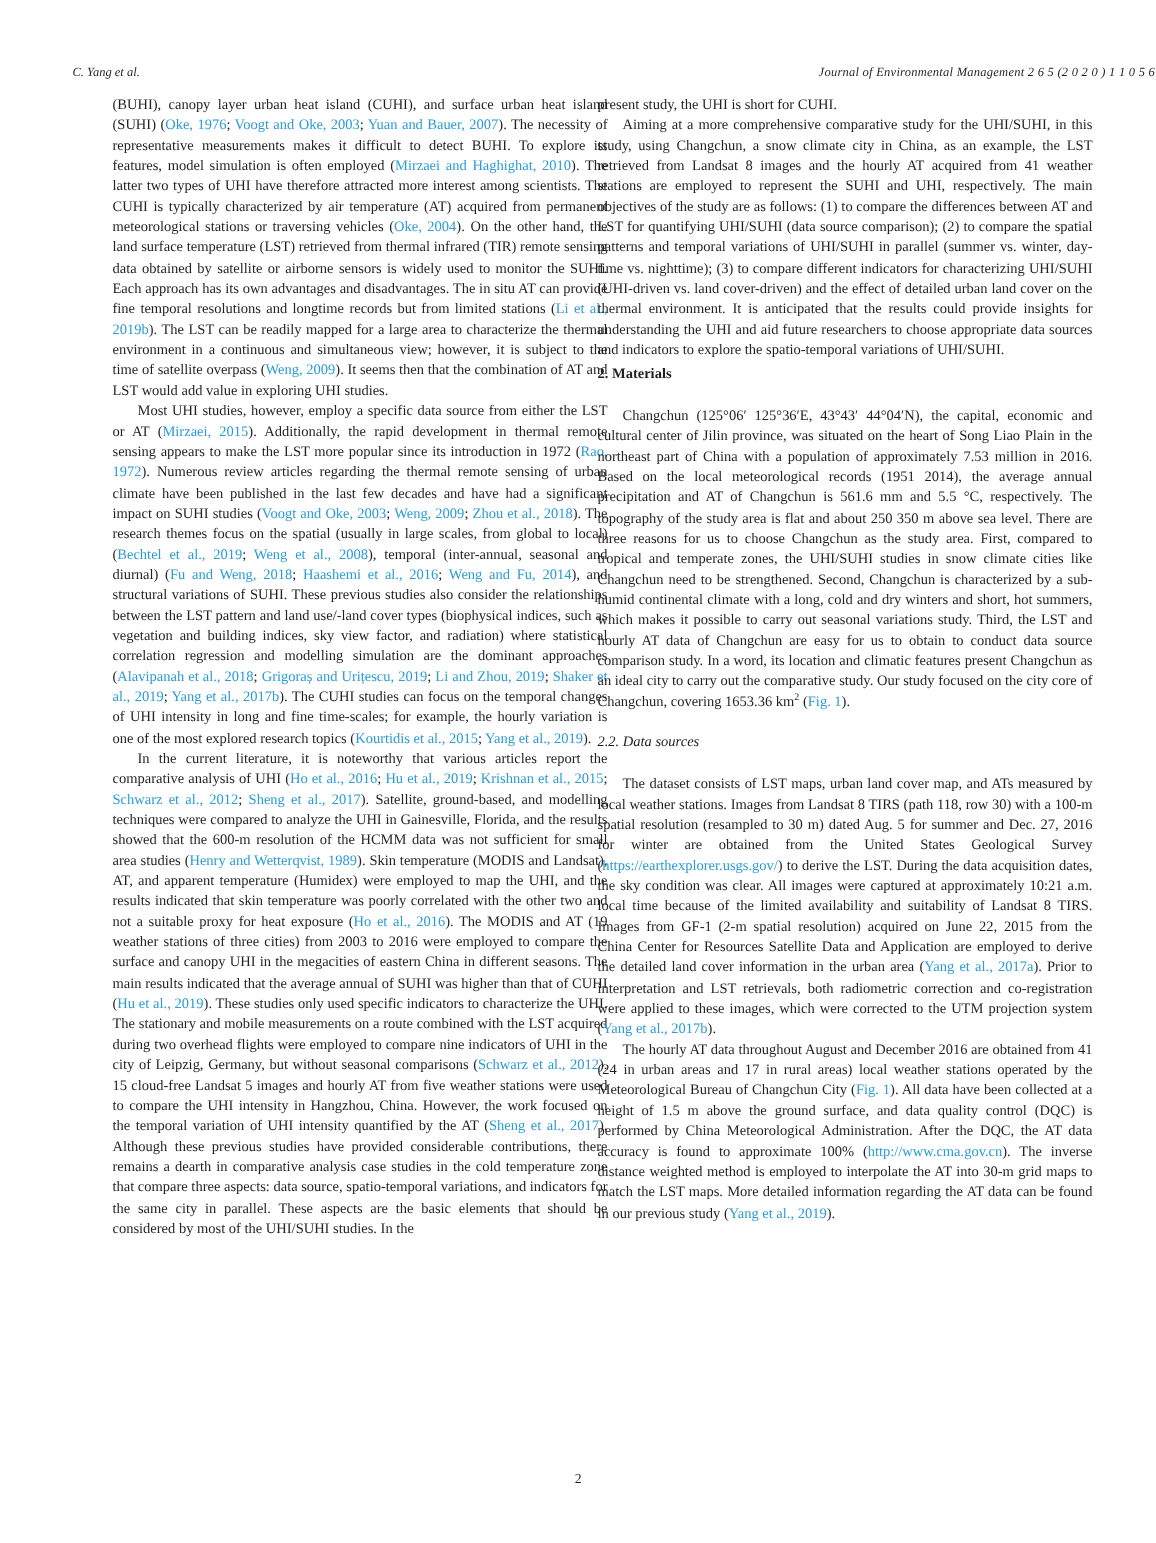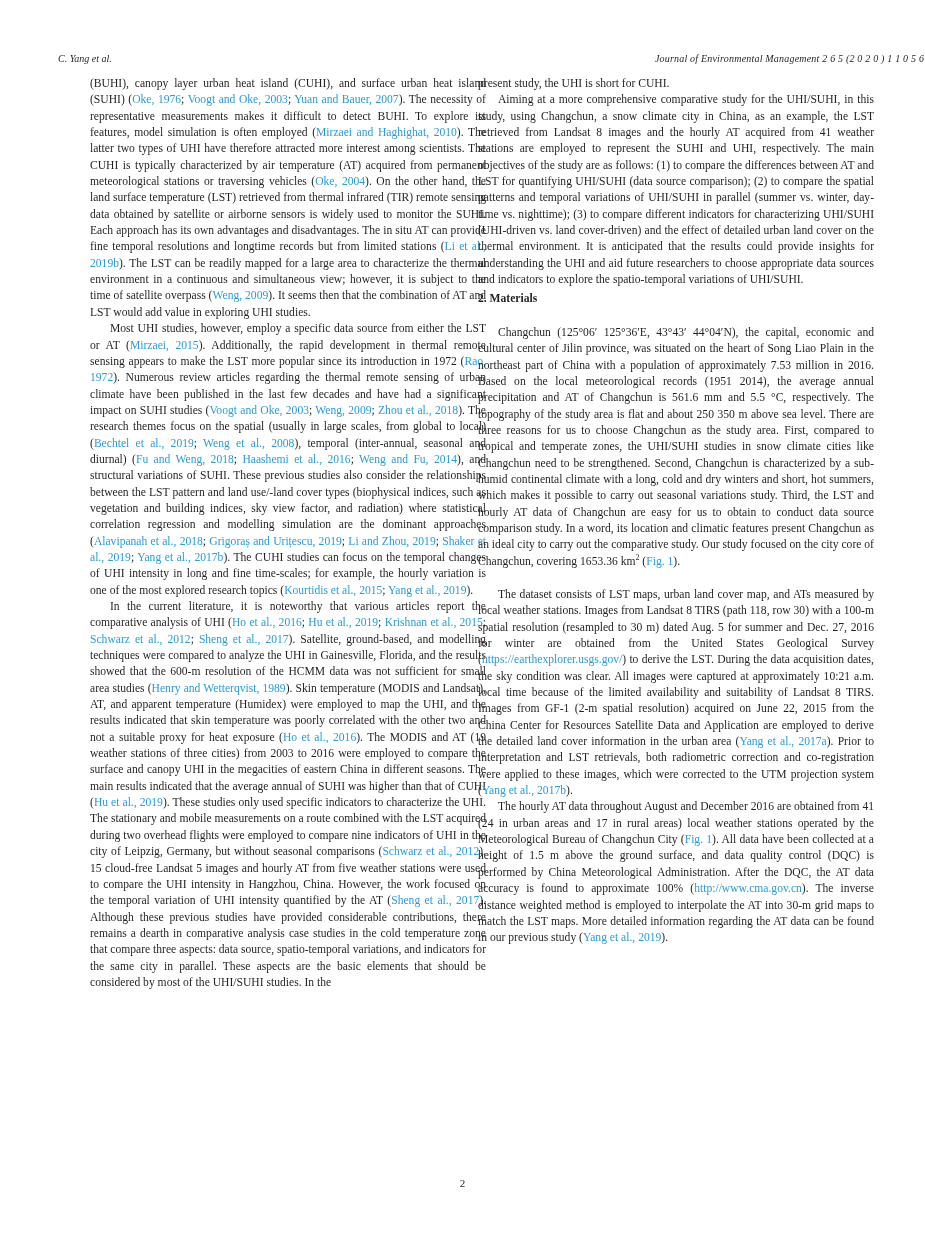--- a/index.html
+++ b/index.html
@@ -36,18 +36,19 @@
   <p class="indent"><span>Most UHI studies, however, employ a specific data source from either the LST or AT (</span><a class="cite">Mirzaei, 2015</a><span>). Additionally, the rapid development in thermal remote sensing appears to make the LST more popular since its introduction in 1972 (</span><a class="cite">Rao, 1972</a><span>). Numerous review articles regarding the thermal remote sensing of urban climate have been published in the last few decades and have had a significant impact on SUHI studies (</span><a class="cite">Voogt and Oke, 2003</a><span>; </span><a class="cite">Weng, 2009</a><span>; </span><a class="cite">Zhou et al., 2018</a><span>). The research themes focus on the spatial (usually in large scales, from global to local) (</span><a class="cite">Bechtel et al., 2019</a><span>; </span><a class="cite">Weng et al., 2008</a><span>), temporal (inter-annual, sea­sonal and diurnal) (</span><a class="cite">Fu and Weng, 2018</a><span>; </span><a class="cite">Haashemi et al., 2016</a><span>; </span><a class="cite">Weng and Fu, 2014</a><span>), and structural variations of SUHI. These previous studies also consider the relationships between the LST pattern and land use/-land cover types (biophysical indices, such as vegetation and building indices, sky view factor, and radiation) where statistical correlation regression and modelling simulation are the dominant approaches (</span><a class="cite">Alavipanah et al., 2018</a><span>; </span><a class="cite">Grigoraș and Urițescu, 2019</a><span>; </span><a class="cite">Li and Zhou, 2019</a><span>; </span><a class="cite">Shaker et al., 2019</a><span>; </span><a class="cite">Yang et al., 2017b</a><span>). The CUHI studies can focus on the temporal changes of UHI intensity in long and fine time-scales; for example, the hourly variation is one of the most explored research topics (</span><a class="cite">Kourtidis et al., 2015</a><span>; </span><a class="cite">Yang et al., 2019</a><span>).</span></p>
   <p class="indent"><span>In the current literature, it is noteworthy that various articles report the comparative analysis of UHI (</span><a class="cite">Ho et al., 2016</a><span>; </span><a class="cite">Hu et al., 2019</a><span>; </span><a class="cite">Krishnan et al., 2015</a><span>; </span><a class="cite">Schwarz et al., 2012</a><span>; </span><a class="cite">Sheng et al., 2017</a><span>). Satellite, ground-based, and modelling techniques were compared to analyze the UHI in Gainesville, Florida, and the results showed that the 600-m res­olution of the HCMM data was not sufficient for small area studies (</span><a class="cite">Henry and Wetterqvist, 1989</a><span>). Skin temperature (MODIS and Landsat), AT, and apparent temperature (Humidex) were employed to map the UHI, and the results indicated that skin temperature was poorly corre­lated with the other two and not a suitable proxy for heat exposure (</span><a class="cite">Ho et al., 2016</a><span>). The MODIS and AT (19 weather stations of three cities) from 2003 to 2016 were employed to compare the surface and canopy UHI in the megacities of eastern China in different seasons. The main results indicated that the average annual of SUHI was higher than that of CUHI (</span><a class="cite">Hu et al., 2019</a><span>). These studies only used specific indicators to characterize the UHI. The stationary and mobile measurements on a route combined with the LST acquired during two overhead flights were employed to compare nine indicators of UHI in the city of Leipzig, Germany, but without seasonal comparisons (</span><a class="cite">Schwarz et al., 2012</a><span>). 15 cloud-free Landsat 5 images and hourly AT from five weather stations were used to compare the UHI intensity in Hangzhou, China. However, the work focused on the temporal variation of UHI intensity quantified by the AT (</span><a class="cite">Sheng et al., 2017</a><span>). Although these previous studies have provided considerable contributions, there remains a dearth in comparative analysis case studies in the cold temperature zone that compare three aspects: data source, spatio-temporal variations, and in­dicators for the same city in parallel. These aspects are the basic ele­ments that should be considered by most of the UHI/SUHI studies. In the</span></p>
 </div>
 
 <div class="col right">
   <p><span>present study, the UHI is short for CUHI.</span></p>
   <p class="indent"><span>Aiming at a more comprehensive comparative study for the UHI/SUHI, in this study, using Changchun, a snow climate city in China, as an example, the LST retrieved from Landsat 8 images and the hourly AT acquired from 41 weather stations are employed to represent the SUHI and UHI, respectively. The main objectives of the study are as follows: (1) to compare the differences between AT and LST for quantifying UHI/SUHI (data source comparison); (2) to compare the spatial patterns and temporal variations of UHI/SUHI in parallel (summer vs. winter, day­time vs. nighttime); (3) to compare different indicators for character­izing UHI/SUHI (UHI-driven vs. land cover-driven) and the effect of detailed urban land cover on the thermal environment. It is anticipated that the results could provide insights for understanding the UHI and aid future researchers to choose appropriate data sources and indicators to explore the spatio-temporal variations of UHI/SUHI.</span></p>
   <div class="h1" style="margin-top:3px">2.  Materials</div>
   <div class="gap"></div>
   <p class="indent"><span>Changchun (125°06′  125°36′E, 43°43′  44°04′N), the capital, eco­nomic and cultural center of Jilin province, was situated on the heart of Song Liao Plain in the northeast part of China with a population of approximately 7.53 million in 2016. Based on the local meteorological records (1951  2014), the average annual precipitation and AT of Changchun is 561.6 mm and 5.5 °C, respectively. The topography of the study area is flat and about 250  350 m above sea level. There are three reasons for us to choose Changchun as the study area. First, compared to tropical and temperate zones, the UHI/SUHI studies in snow climate cities like Changchun need to be strengthened. Second, Changchun is characterized by a sub-humid continental climate with a long, cold and dry winters and short, hot summers, which makes it possible to carry out seasonal variations study. Third, the LST and hourly AT data of Changchun are easy for us to obtain to conduct data source comparison study. In a word, its location and climatic features present Changchun as an ideal city to carry out the comparative study. Our study focused on the city core of Changchun, covering 1653.36 km</span><sup>2</sup><span> (</span><a class="cite">Fig. 1</a><span>).</span></p>
+  <div class="h2">2.2.  Data sources</div>
   <div class="gap"></div>
   <p class="indent"><span>The dataset consists of LST maps, urban land cover map, and ATs measured by local weather stations. Images from Landsat 8 TIRS (path 118, row 30) with a 100-m spatial resolution (resampled to 30 m) dated Aug. 5 for summer and Dec. 27, 2016 for winter are obtained from the United States Geological Survey (</span><a class="cite">https://earthexplorer.usgs.gov/</a><span>) to derive the LST. During the data acquisition dates, the sky condition was clear. All images were captured at approximately 10:21 a.m. local time because of the limited availability and suitability of Landsat 8 TIRS. Images from GF-1 (2-m spatial resolution) acquired on June 22, 2015 from the China Center for Resources Satellite Data and Application are employed to derive the detailed land cover information in the urban area (</span><a class="cite">Yang et al., 2017a</a><span>). Prior to interpretation and LST retrievals, both radiometric correction and co-registration were applied to these images, which were corrected to the UTM projection system (</span><a class="cite">Yang et al., 2017b</a><span>).</span></p>
   <p class="indent"><span>The hourly AT data throughout August and December 2016 are ob­tained from 41 (24 in urban areas and 17 in rural areas) local weather stations operated by the Meteorological Bureau of Changchun City (</span><a class="cite">Fig. 1</a><span>). All data have been collected at a height of 1.5 m above the ground surface, and data quality control (DQC) is performed by China Meteorological Administration. After the DQC, the AT data accuracy is found to approximate 100% (</span><a class="cite">http://www.cma.gov.cn</a><span>). The inverse distance weighted method is employed to interpolate the AT into 30-m grid maps to match the LST maps. More detailed information regarding the AT data can be found in our previous study (</span><a class="cite">Yang et al., 2019</a><span>).</span></p>
 </div>
 
 <div class="pagenum">2</div>
 
 </body></html>

